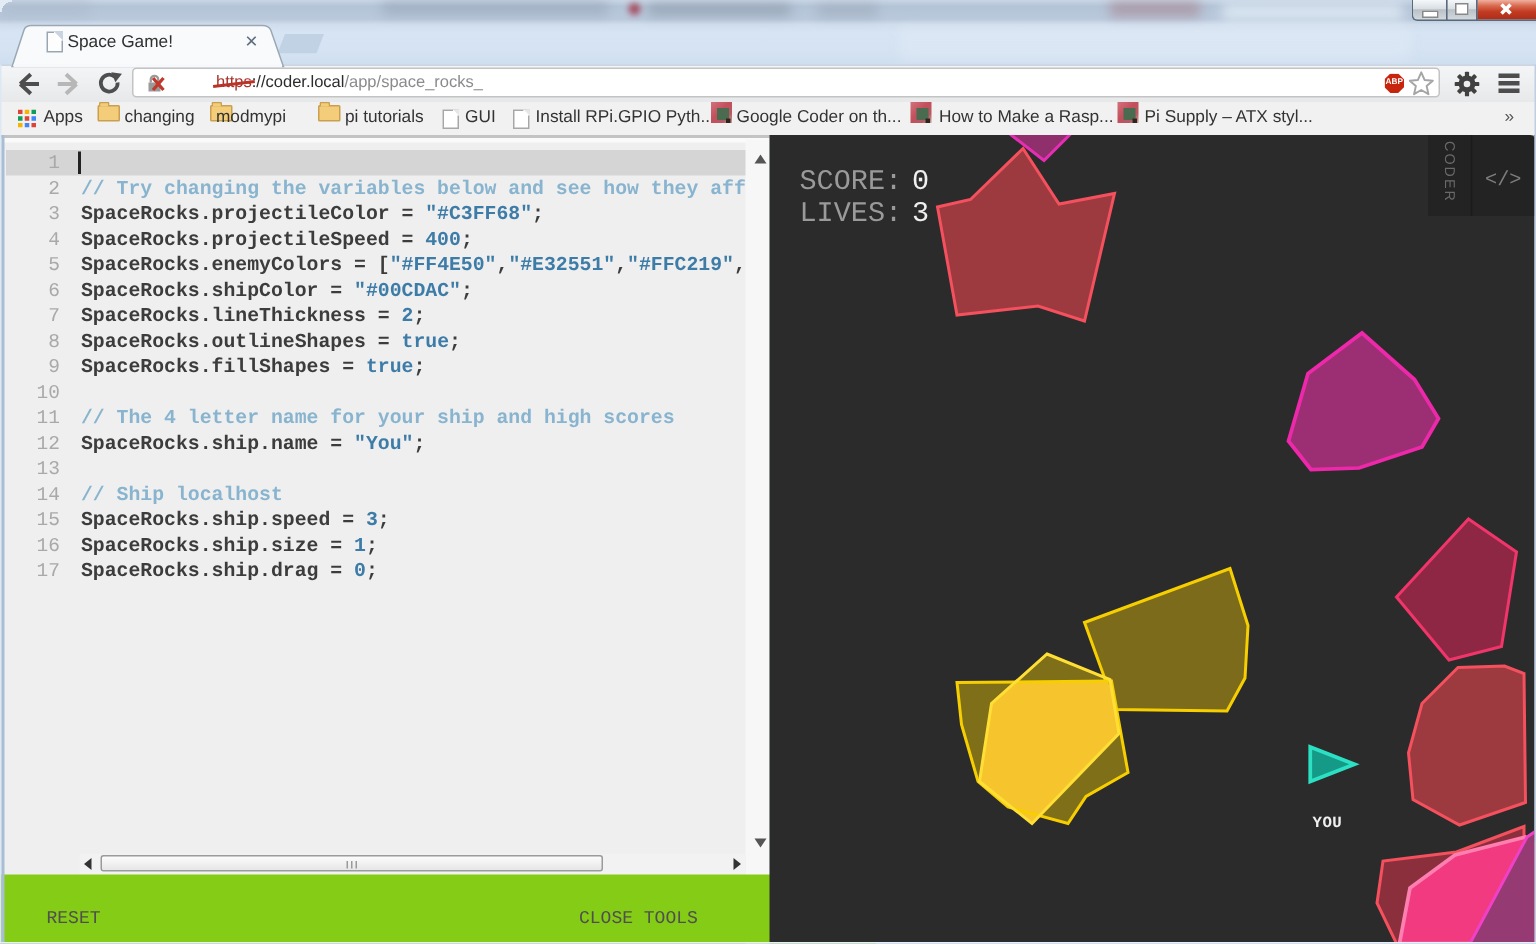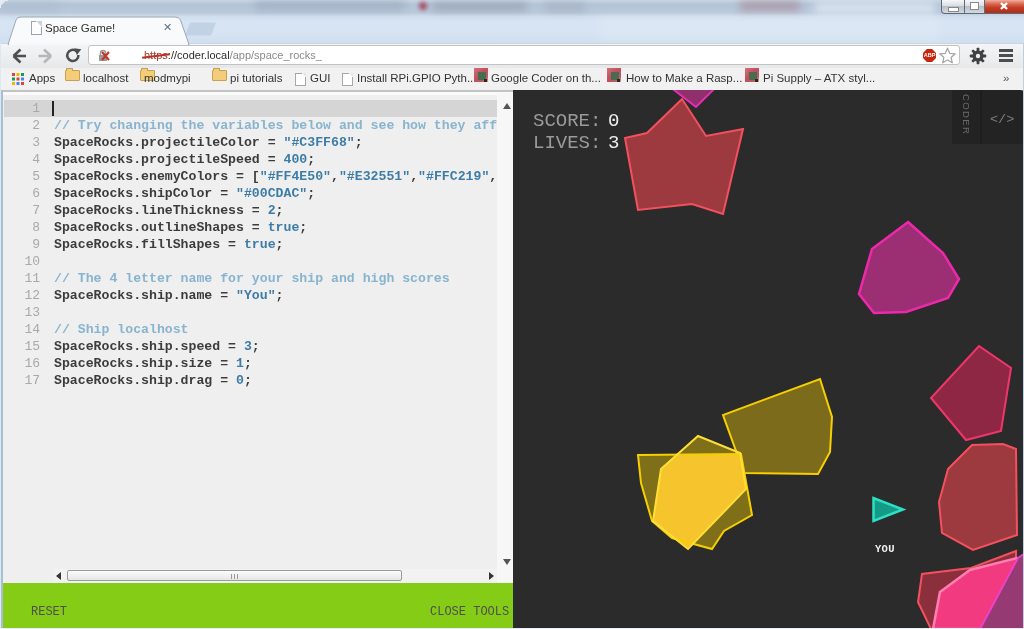--- a/index.html
+++ b/index.html
@@ -171,21 +171,21 @@
       <rect x="0" y="4.5" width="3" height="3" fill="#0f9d58"></rect>
         <rect x="4.5" y="4.5" width="3" height="3" fill="#db4437"></rect>
         <rect x="9" y="4.5" width="3" height="3" fill="#4285f4"></rect>
       <rect x="0" y="9" width="3" height="3" fill="#f4b400"></rect>
         <rect x="4.5" y="9" width="3" height="3" fill="#4285f4"></rect>
         <rect x="9" y="9" width="3" height="3" fill="#db4437"></rect>
       </g>
     </svg>
     <div class="bitem" style="left:29px;">Apps</div>
     <div class="folder" style="left:65px;"></div>
-    <div class="bitem" style="left:83px;">localhost</div>
+    <div class="bitem" style="left:83px;">changing</div>
     <div class="folder" style="left:140px;"></div>
     <div class="bitem" style="left:144px;">modmypi</div>
     <div class="folder" style="left:212px;"></div>
     <div class="bitem" style="left:230px;">pi tutorials</div>
     <div class="page" style="left:295px;top:5px;"></div>
     <div class="bitem" style="left:310px;">GUI</div>
     <div class="page" style="left:342px;top:5px;"></div>
     <div class="bitem" style="left:357px;">Install RPi.GPIO Pyth...</div>
     <div class="fav" style="left:474px;"></div>
     <div class="bitem" style="left:491px;">Google Coder on th...</div>
@@ -227,21 +227,21 @@
       <div class="tri" style="left:3px;top:3px;border-top:4px solid transparent;border-bottom:4px solid transparent;border-right:5px solid #333;"></div>
       <div class="tri" style="right:3px;top:3px;border-top:4px solid transparent;border-bottom:4px solid transparent;border-left:5px solid #333;"></div>
       <div class="abs" id="hthumb">
         <div class="grip" style="left:163px;"></div>
         <div class="grip" style="left:166px;"></div>
         <div class="grip" style="left:169px;"></div>
       </div>
     </div>
     <div class="abs" id="btmbar">
       <div class="abs" style="left:31px;top:22px;">RESET</div>
-      <div class="abs" style="left:430px;top:22px;">CLOSE TOOLS</div>
+      <div class="abs" style="left:386px;top:22px;">CLOSE TOOLS</div>
     </div>
   </div>
 
   <div class="abs" id="game">
     <svg width="510" height="538" viewBox="0 0 510 538">
 
       <rect x="439" y="0" width="71" height="54" fill="#232323"></rect>
       <line x1="468" y1="0" x2="468" y2="54" stroke="#1b1b1b" stroke-width="1"></line>
       <path d="M507 0 h4 v4 a4 4 0 0 0 -4 -4 z" fill="#a7adb3"></path>
       <text x="450" y="4" fill="#6a6a6a" font-family="Liberation Sans, sans-serif" font-size="9.5" letter-spacing="1.4" transform="rotate(90 450 4)">CODER</text>

